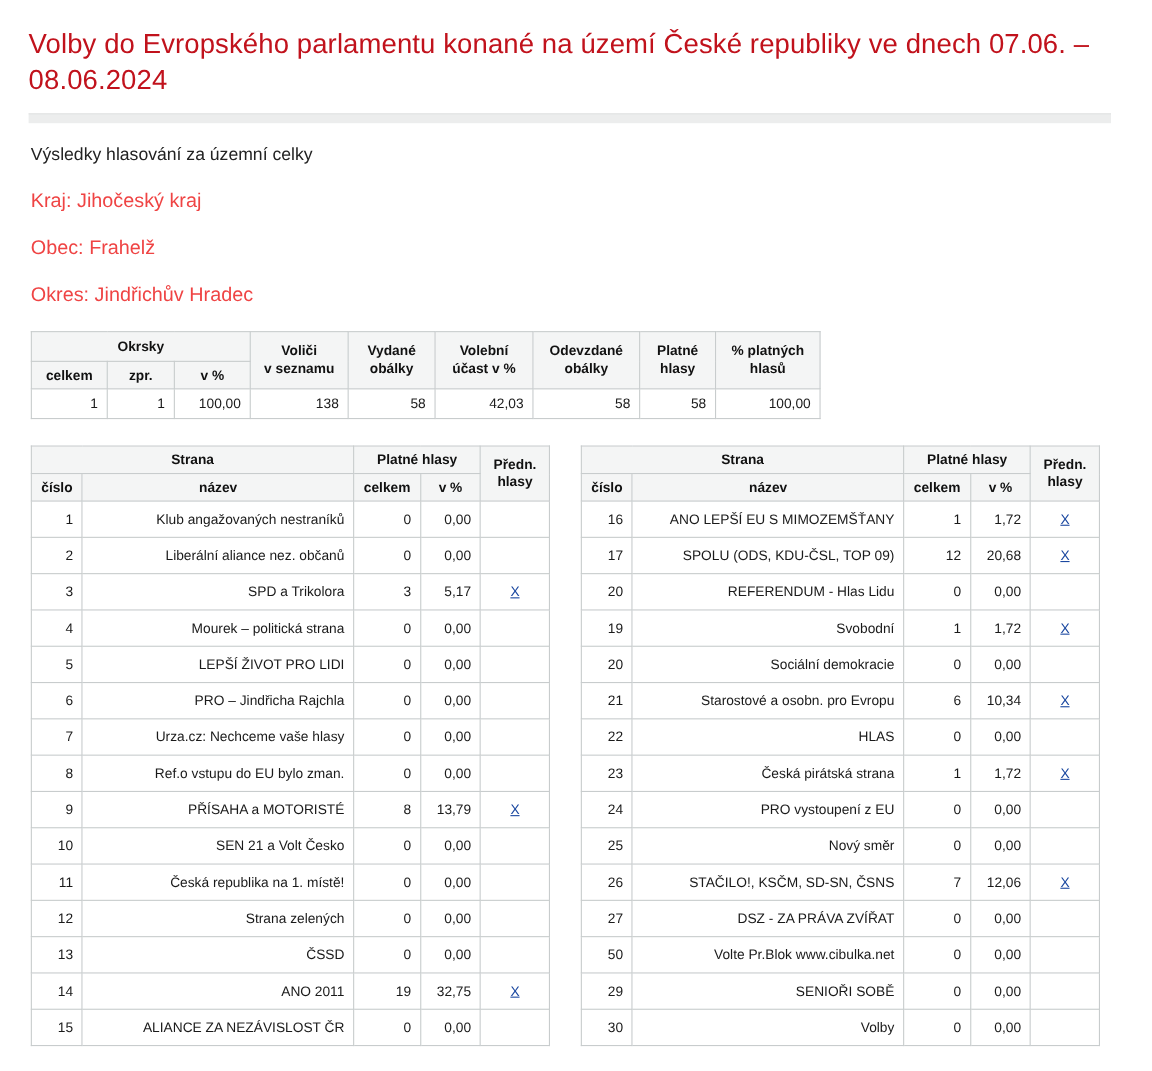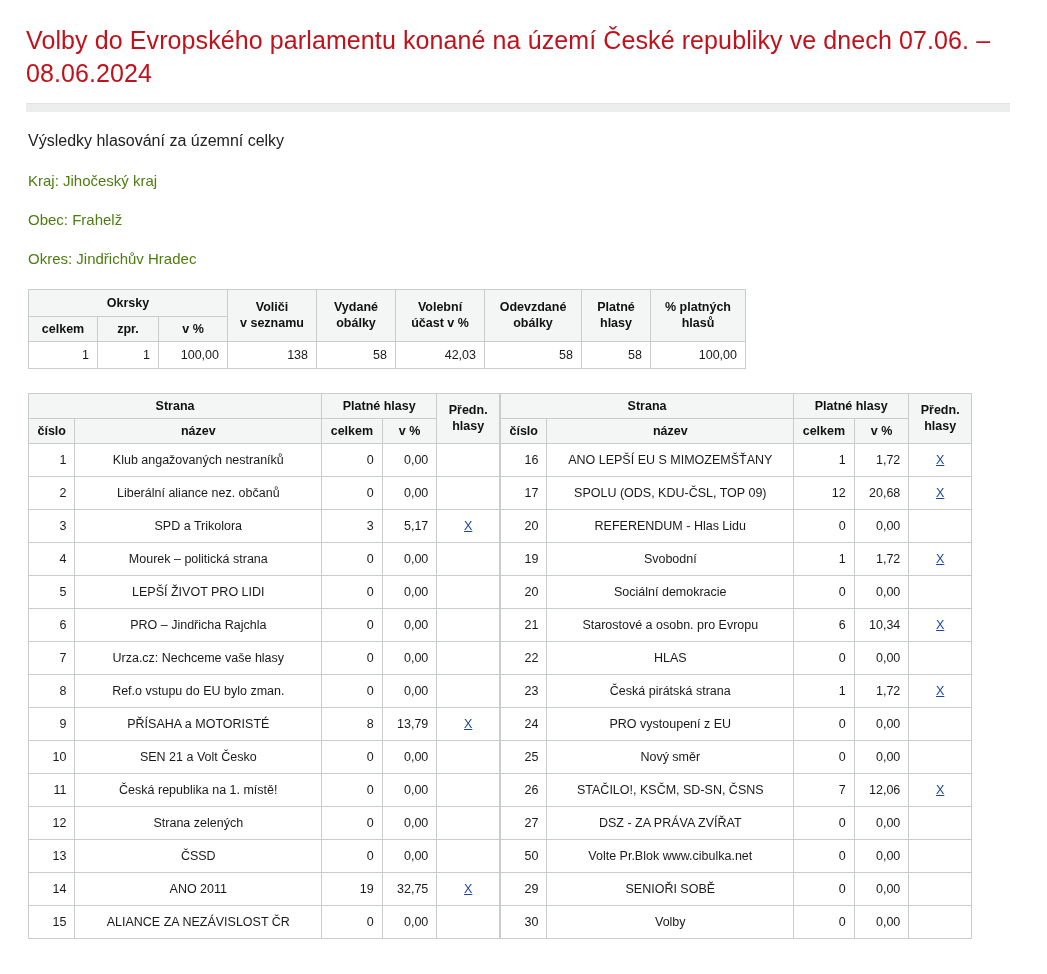--- a/index.html
+++ b/index.html
@@ -33,23 +33,23 @@
     border-top: 1px solid #e2e3e3;
     margin: 4px 0 20px 0;
   }
   h2.subtitle {
     font-size: 16px;
     font-weight: normal;
     margin: 0 0 22px 2px;
     color: #222;
   }
   .loc-line {
-    font-size: 15px;
+    font-size: 18px;
     margin: 0 0 22px 2px;
-    color: #4d7c0f;
+    color: #ef4444;
   }
   table {
     border-collapse: collapse;
     font-size: 12.5px;
   }
   table.grid th, table.grid td {
     border: 1px solid #c8cccd;
   }
   table.grid th {
     background: #f4f5f5;
@@ -83,41 +83,42 @@
   .summary td.c4 { width: 72px; }
   .summary td.c5 { width: 62px; }
   .summary td.c6 { width: 72px; }
   .summary td.c7 { width: 80px; }
   .summary td.c8 { width: 52px; }
   .summary td.c9 { width: 78px; }
 
   
   .parties-wrap {
     display: flex;
+    gap: 28px;
     margin-left: 2px;
   }
   table.parties {
     width: 472px;
     table-layout: fixed;
   }
   table.parties th.predn {
     line-height: 1.25;
     width: 62px;
   }
   table.parties col.c-cislo { width: 46px; }
   table.parties col.c-nazev { width: 244px; }
   table.parties col.c-celkem { width: 60px; }
   table.parties col.c-proc { width: 54px; }
   table.parties col.c-predn { width: 62px; }
   table.parties td.cislo {
     text-align: right;
     white-space: nowrap;
   }
   table.parties td.nazev {
-    text-align: center;
+    text-align: right;
     white-space: nowrap;
     overflow: hidden;
     text-overflow: ellipsis;
   }
   table.parties td.num {
     text-align: right;
     white-space: nowrap;
   }
   table.parties td.predn {
     text-align: center;

